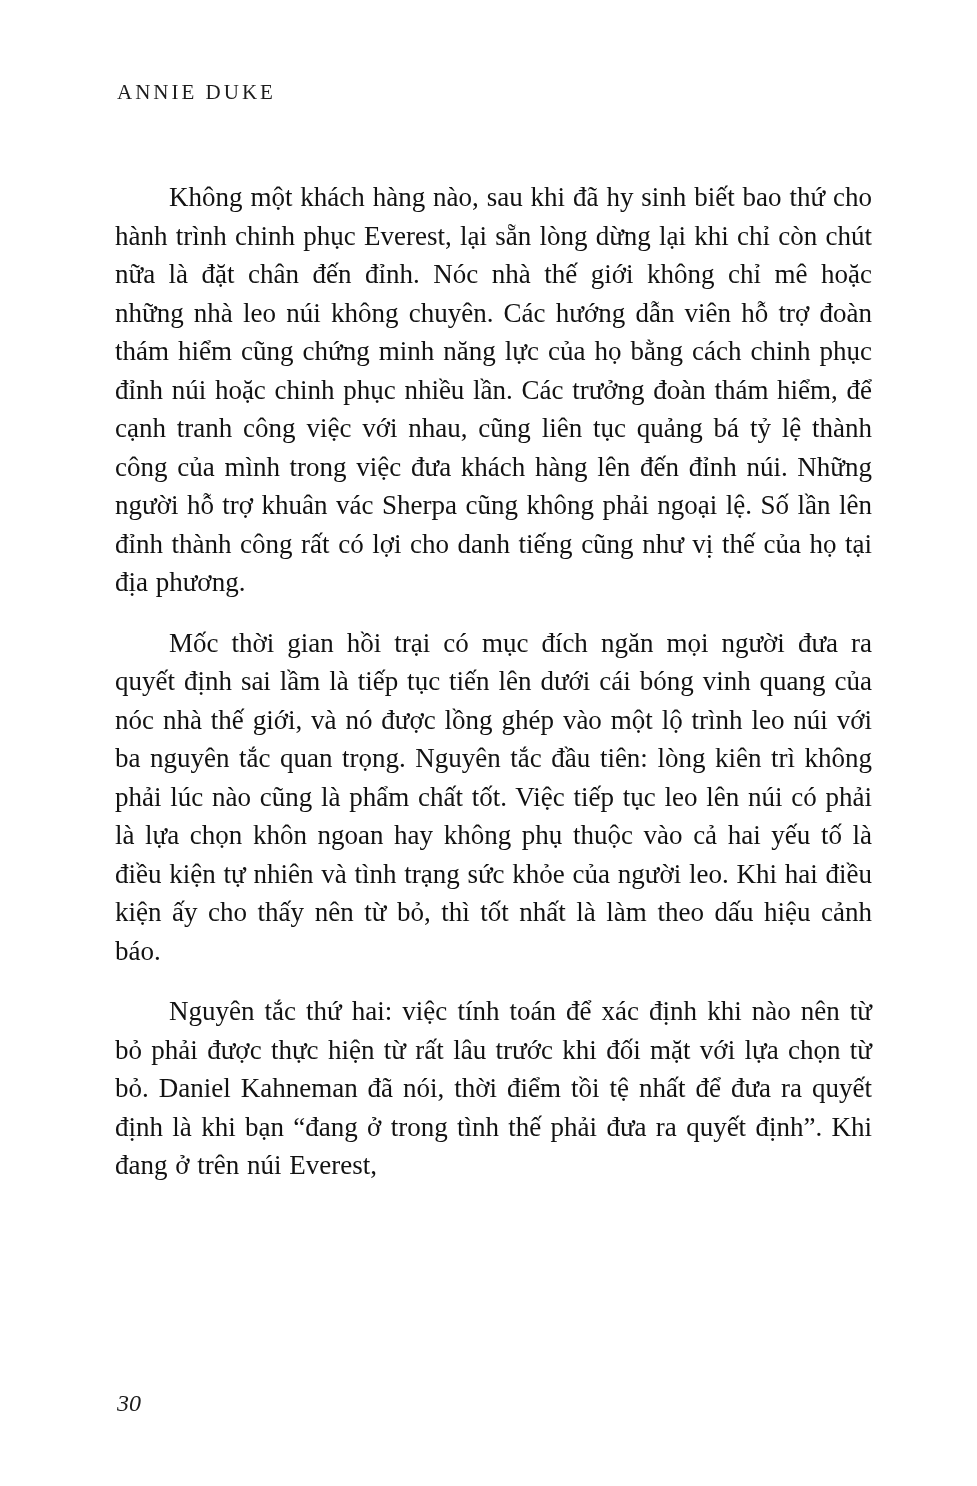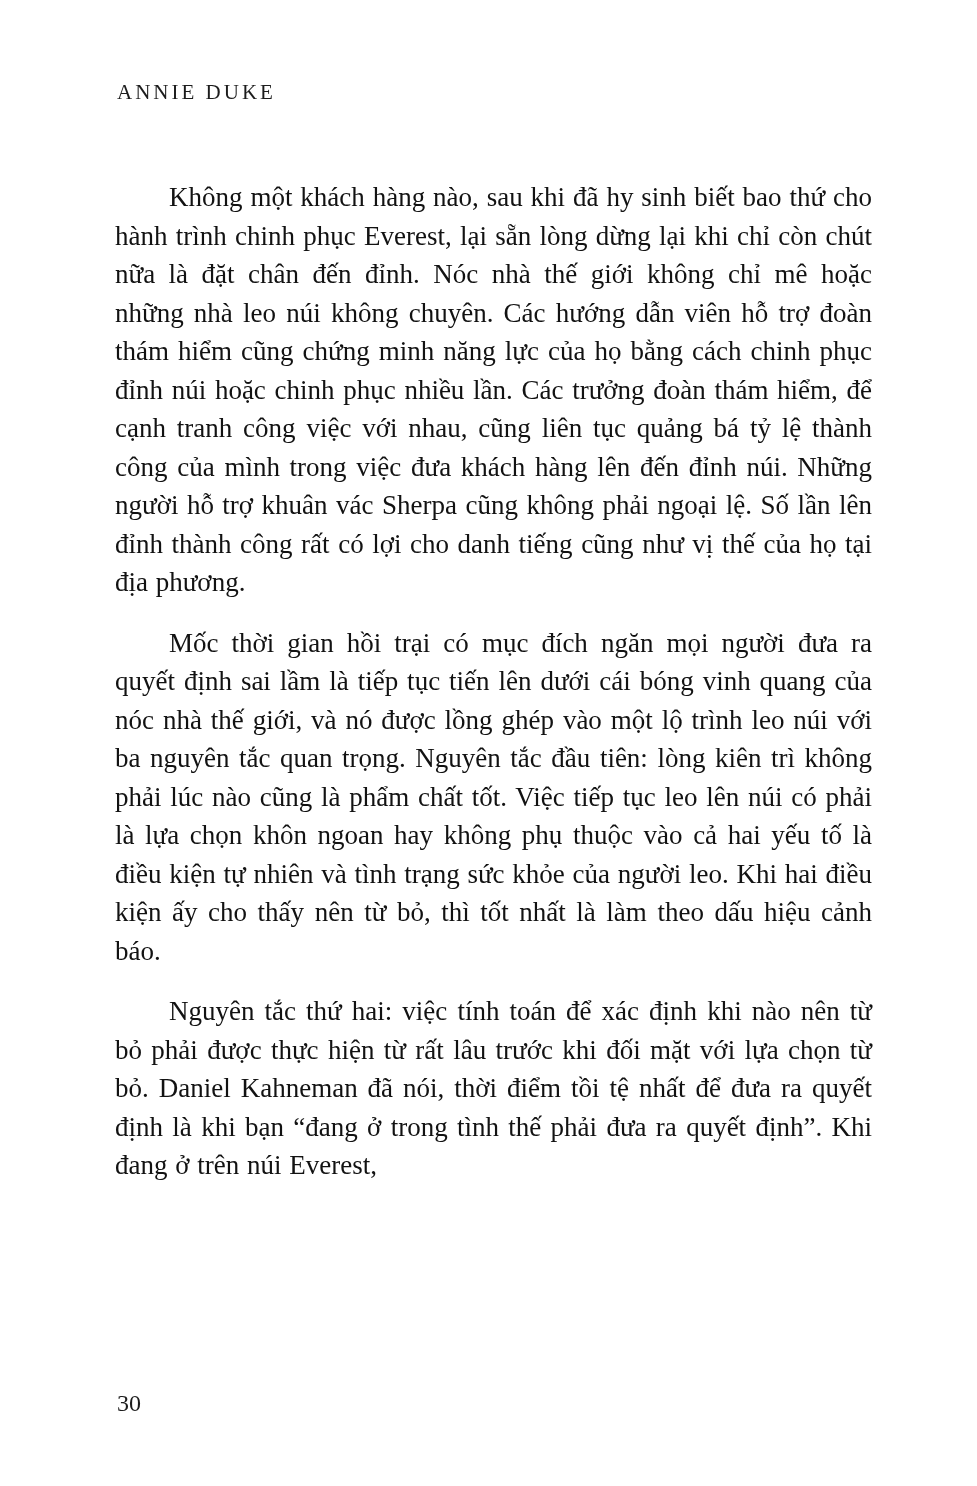--- a/index.html
+++ b/index.html
@@ -38,20 +38,21 @@
     margin: 0 0 22px 0;
     color: #121212;
     word-spacing: 1px;
   }
   .page-number {
     position: absolute;
     left: 117px;
     top: 1390px;
     font-size: 24px;
     color: #1c1c1c;
+    font-style: italic;
   }
 </style>
 </head>
 <body>
 
 <div class="page">
   <div class="running-header">ANNIE DUKE</div>
 
   <div class="body-text">
     <p>Không một khách hàng nào, sau khi đã hy sinh biết bao thứ cho hành trình chinh phục Everest, lại sẵn lòng dừng lại khi chỉ còn chút nữa là đặt chân đến đỉnh. Nóc nhà thế giới không chỉ mê hoặc những nhà leo núi không chuyên. Các hướng dẫn viên hỗ trợ đoàn thám hiểm cũng chứng minh năng lực của họ bằng cách chinh phục đỉnh núi hoặc chinh phục nhiều lần. Các trưởng đoàn thám hiểm, để cạnh tranh công việc với nhau, cũng liên tục quảng bá tỷ lệ thành công của mình trong việc đưa khách hàng lên đến đỉnh núi. Những người hỗ trợ khuân vác Sherpa cũng không phải ngoại lệ. Số lần lên đỉnh thành công rất có lợi cho danh tiếng cũng như vị thế của họ tại địa phương.</p>

